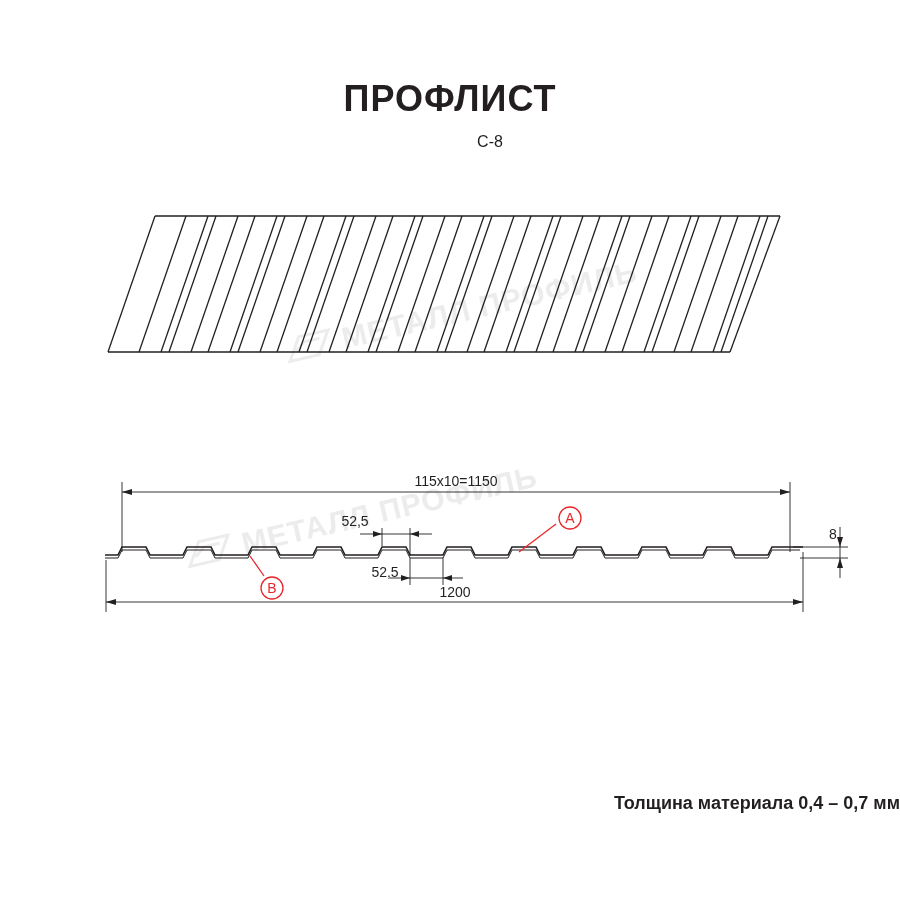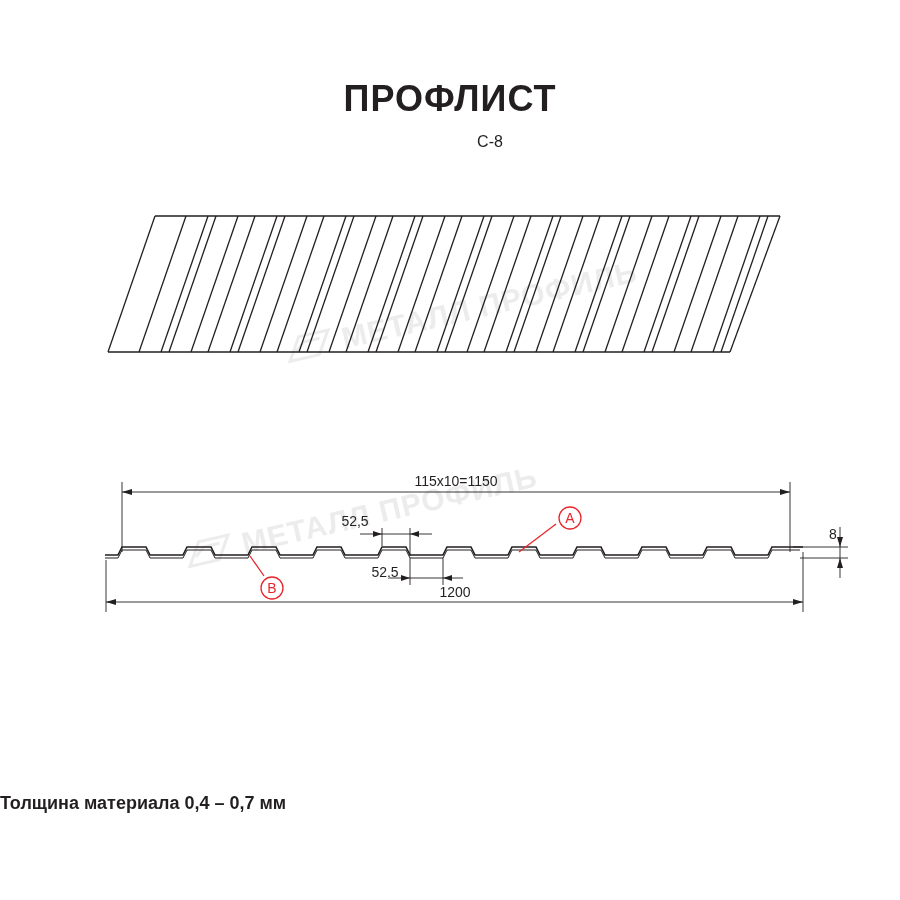--- a/index.html
+++ b/index.html
@@ -40,21 +40,21 @@
     text-align: center;
     font-size: 16px;
     color: #231f20;
     margin-left: 40px;
   }
   .footer {
     position: absolute;
     left: 0;
     top: 793px;
     width: 900px;
-    text-align: left;
+    text-align: right;
     font-size: 18px;
     font-weight: bold;
     color: #231f20;
   }
   svg text {
     font-family: "Liberation Sans", sans-serif;
   }
   .dimtext {
     font-size: 14px;
     fill: #231f20;

